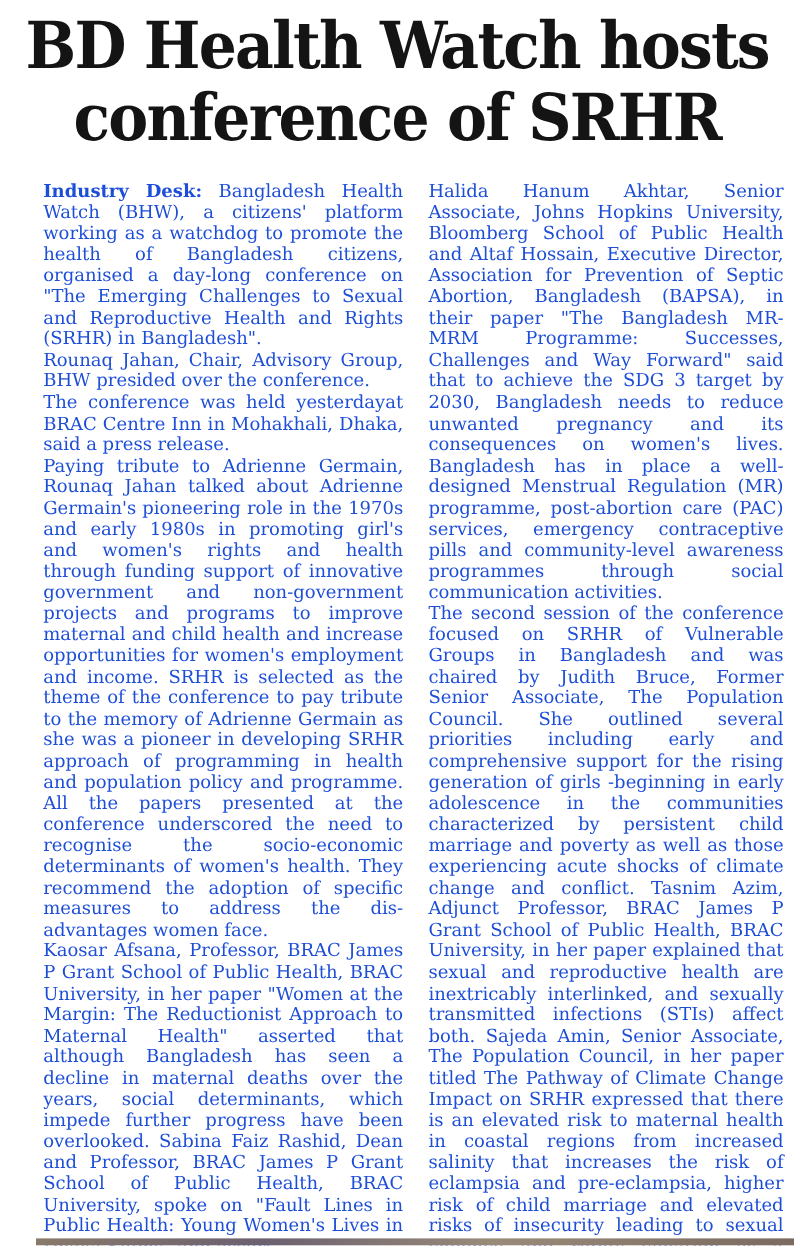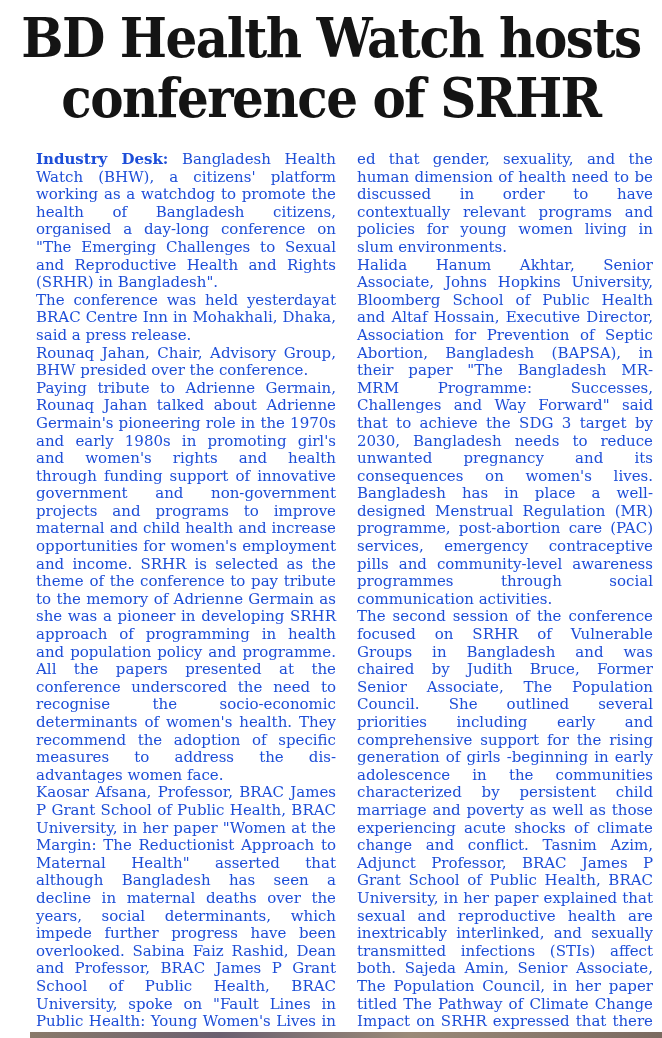--- a/index.html
+++ b/index.html
@@ -30,25 +30,24 @@
 </head>
 <body>
 
 <div class="headline">
   <div>BD Health Watch hosts</div>
   <div>conference of SRHR</div>
 </div>
 
 <div class="col left">
   <p><span class="dateline">Industry Desk:</span> <span>Bangladesh Health Watch (BHW), a citizens' platform working as a watchdog to promote the health of Bangladesh citizens, organised a day-long conference on "The Emerging Challenges to Sexual and Reproductive Health and Rights (SRHR) in Bangladesh".</span></p>
+  <p>Rounaq Jahan, Chair, Advisory Group, BHW presided over the conference.</p>
   <p>The conference was held yesterdayat BRAC Centre Inn in Mohakhali, Dhaka, said a press release.</p>
-  <p>Rounaq Jahan, Chair, Advisory Group, BHW presided over the conference.</p>
   <p>Paying tribute to Adrienne Germain, Rounaq Jahan talked about Adrienne Germain's pioneering role in the 1970s and early 1980s in promoting girl's and women's rights and health through funding support of innovative government and non-govern­ment projects and programs to improve maternal and child health and increase opportunities for women's employment and income. SRHR is selected as the theme of the conference to pay tribute to the memory of Adrienne Germain as she was a pioneer in developing SRHR approach of programming in health and population policy and pro­gramme. All the papers presented at the conference underscored the need to recog­nise the socio-economic determinants of women's health. They recommend the adop­tion of specific measures to address the dis­advantages women face.</p>
   <p>Kaosar Afsana, Professor, BRAC James P Grant School of Public Health, BRAC University, in her paper "Women at the Margin: The Reductionist Approach to Maternal Health" asserted that although Bangladesh has seen a decline in maternal deaths over the years, social determinants, which impede further progress have been overlooked. Sabina Faiz Rashid, Dean and Professor, BRAC James P Grant School of Public Health, BRAC University, spoke on "Fault Lines in Public Health: Young Women's Lives in Dhaka Slums" and assert-</p>
 </div>
 
 <div class="col right">
-  <p>ed that gender, sexuality, and the human dimension of health need to be discussed in order to have contextually relevant pro­grams and policies for young women living in slum environments.</p>
   <p>Halida Hanum Akhtar, Senior Associate, Johns Hopkins University, Bloomberg School of Public Health and Altaf Hossain, Executive Director, Association for Prevention of Septic Abortion, Bangladesh (BAPSA), in their paper "The Bangladesh MR-MRM Programme: Successes, Challenges and Way Forward" said that to achieve the SDG 3 target by 2030, Bangladesh needs to reduce unwanted preg­nancy and its consequences on women's lives. Bangladesh has in place a well-designed Menstrual Regulation (MR) pro­gramme, post-abortion care (PAC) services, emergency contraceptive pills and commu­nity-level awareness programmes through social communication activities.</p>
   <p>The second session of the conference focused on SRHR of Vulnerable Groups in Bangladesh and was chaired by Judith Bruce, Former Senior Associate, The Population Council. She outlined several priorities including early and comprehen­sive support for the rising generation of girls -beginning in early adolescence in the com­munities characterized by persistent child marriage and poverty as well as those expe­riencing acute shocks of climate change and conflict. Tasnim Azim, Adjunct Professor, BRAC James P Grant School of Public Health, BRAC University, in her paper explained that sexual and reproductive health are inextricably interlinked, and sex­ually transmitted infections (STIs) affect both. Sajeda Amin, Senior Associate, The Population Council, in her paper titled The Pathway of Climate Change Impact on SRHR expressed that there is an elevated risk to maternal health in coastal regions from increased salinity that increases the risk of eclampsia and pre-eclampsia, higher risk of child marriage and elevated risks of insecurity leading to sexual violence and rights violation as a result of displacement to urban slums.</p>
 </div>
 
 <div class="bottom-strip"></div>
 
 </body></html>

